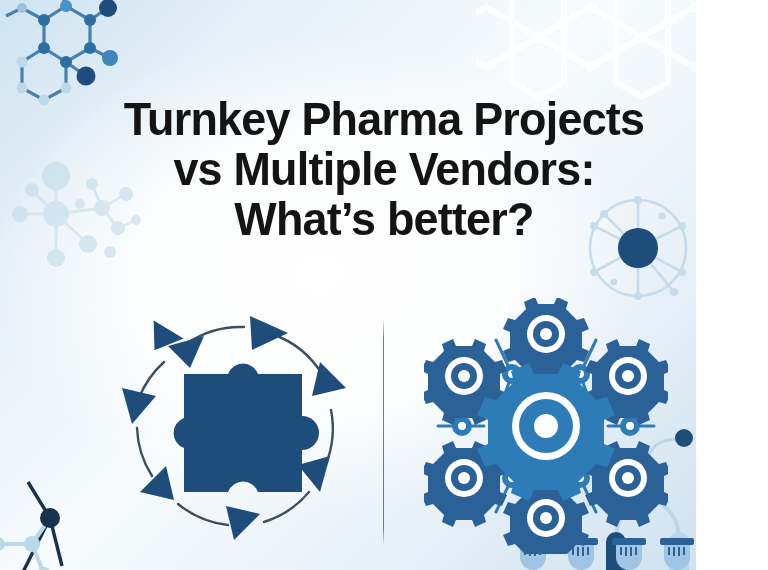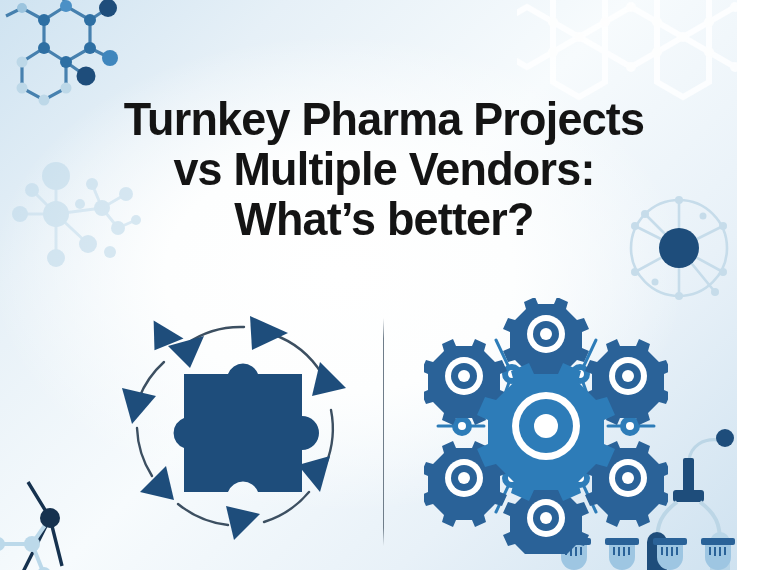--- a/index.html
+++ b/index.html
@@ -6,21 +6,20 @@
   body{
     width:768px;height:570px;overflow:hidden;
     font-family:"Liberation Sans", sans-serif;
     background:#ffffff;
   }
   #stage{
     position:relative;width:696px;height:570px;overflow:hidden;
     background:
       radial-gradient(ellipse 62% 55% at 46% 48%, #ffffff 0%, #fdfefe 38%, rgba(245,250,253,0) 76%),
       linear-gradient(135deg, #cfe3f1 0%, #e6f0f7 22%, #f7fbfd 48%, #e8f1f8 74%, #cfe2f0 100%);
-    padding-left: 41px;
   }
 
   
   .deco{position:absolute;pointer-events:none;}
   .deco svg{display:block;}
 
   #deco-hex-top-right{top:-26px;right:-10px;opacity:.85;}
   #deco-molecule-top-left{top:-4px;left:4px;}
   #deco-network-left{top:148px;left:-6px;opacity:.55;}
   #deco-hub-right{top:192px;right:-2px;}

